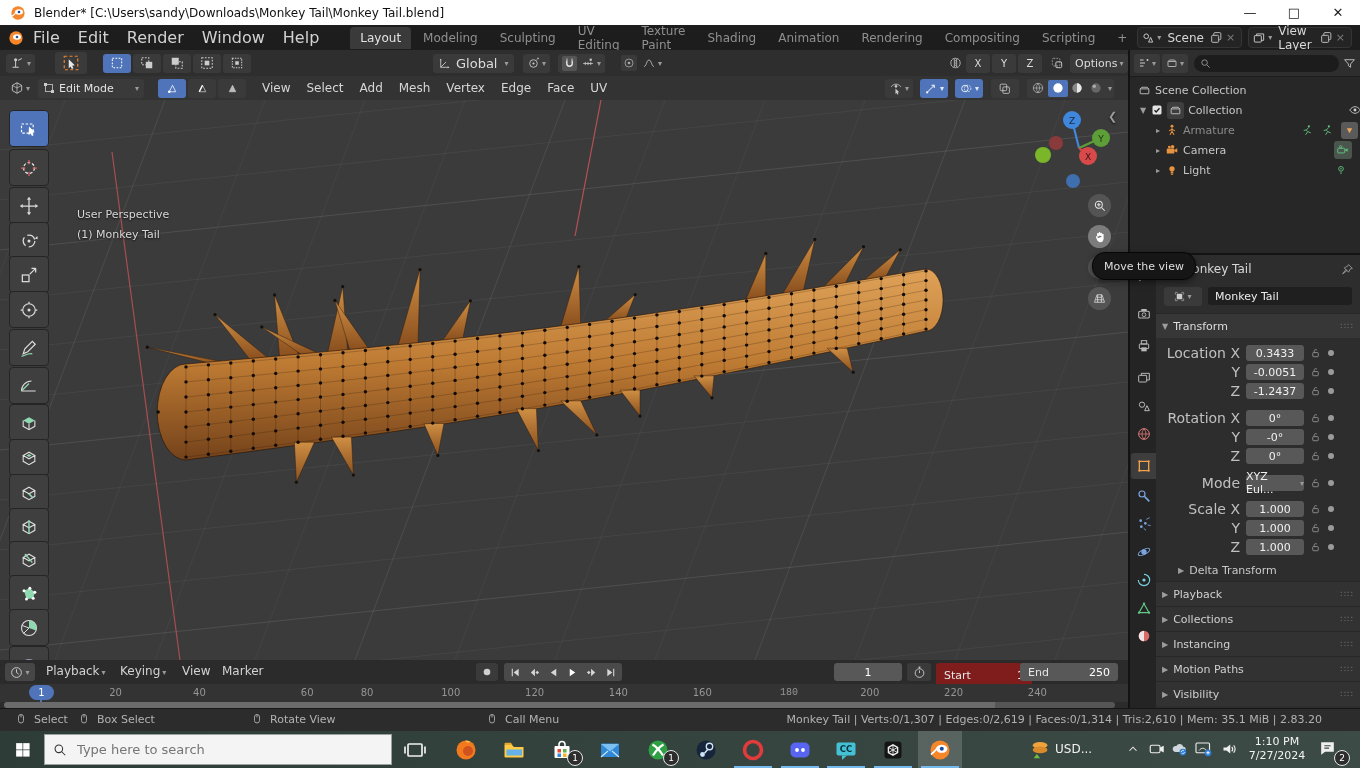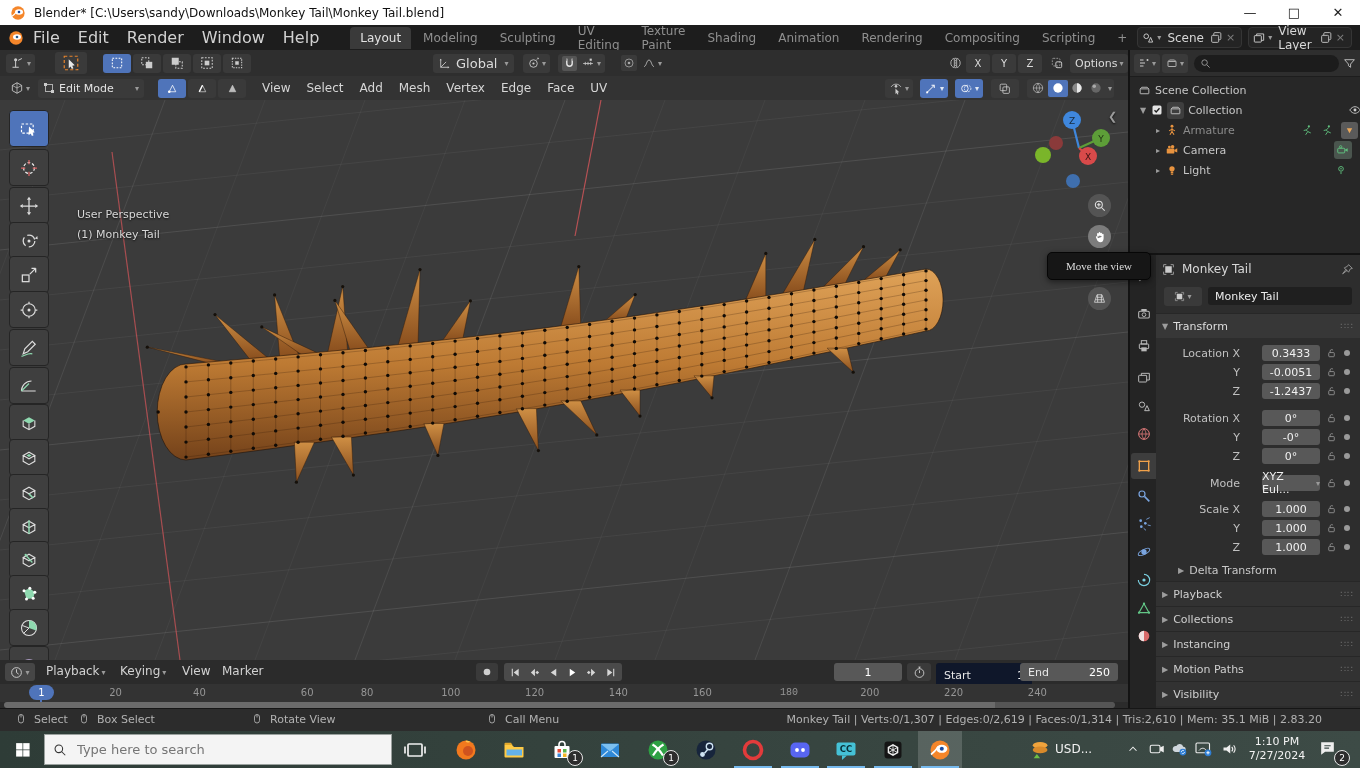--- a/index.html
+++ b/index.html
@@ -26,37 +26,37 @@
   .hbtn.blue{background:#4f74ba;}
   .vmenu{padding:3px 8px;color:#d6d6d6;font-size:12px;}
   .grp{display:inline-flex;align-items:center;background:#3a3a3a;border-radius:3px;height:19px;padding:0 5px;margin-right:6px;}
   
   #viewport{left:0;top:100px;width:1128px;height:560px;background:#3b3b3b;overflow:hidden;}
   .toolbtn{position:absolute;left:9px;width:38px;height:35px;background:#3f3f3f;border:1px solid #252525;border-radius:4px;display:flex;align-items:center;justify-content:center;}
   .toolbtn.active{background:#4f74ba;}
   .ovl{position:absolute;color:#d8d8d8;font-size:11px;text-shadow:0 1px 2px rgba(0,0,0,.8);}
   .navbtn{position:absolute;width:23px;height:23px;border-radius:50%;background:rgba(89,89,89,.85);display:flex;align-items:center;justify-content:center;}
   .navbtn.hot{background:#7c7c7c;}
-  #tooltip{left:1047px;top:252px;width:102px;height:26px;background:#161616;border:1px solid #060606;border-radius:5px;color:#dedede;display:flex;align-items:center;justify-content:center;font-size:11px;z-index:60;box-shadow:0 2px 6px rgba(0,0,0,.5);font-family:Liberation Serif, serif;}
+  #tooltip{left:1092px;top:252px;width:102px;height:26px;background:#161616;border:1px solid #060606;border-radius:13px;color:#dedede;display:flex;align-items:center;justify-content:center;font-size:11px;z-index:60;box-shadow:0 2px 6px rgba(0,0,0,.5);}
   
   #rightpanel{left:1128px;top:50px;width:232px;height:658px;background:#2d2d2d;border-left:2px solid #131313;box-sizing:border-box;}
   #outliner{position:absolute;left:0;top:0;width:230px;height:203px;background:#272727;}
   #outl-head{height:26px;background:#2e2e2e;border-bottom:1px solid #1d1d1d;display:flex;align-items:center;padding:0 4px;}
   .searchpill{background:#1c1c1c;border-radius:10px;height:17px;flex:1;display:flex;align-items:center;padding:0 6px;margin:0 4px;}
   .orow{position:absolute;left:0;width:230px;height:20px;display:flex;align-items:center;font-size:11px;color:#c6c6c6;}
   .orow .nm{margin-left:4px;}
   .dim{color:#8b8b8b;}
   .eyebtn{position:absolute;right:8px;}
   #props{position:absolute;left:0;top:203px;width:230px;height:455px;background:#2d2d2d;border-top:2px solid #131313;box-sizing:border-box;}
   #ptabs{position:absolute;left:0;top:0;width:26px;height:455px;background:#242424;}
   .ptab{position:absolute;left:1px;width:25px;height:26px;display:flex;align-items:center;justify-content:center;border-radius:3px 0 0 3px;}
   .ptab.active{background:#3d3d3d;}
   #pcontent{position:absolute;left:26px;top:0;width:204px;height:455px;overflow:hidden;}
   .prow{display:flex;align-items:center;height:18px;margin:1px 0;}
-  .plabel{width:84px;text-align:right;color:#c0c0c0;padding-right:22px;font-size:11px;}
+  .plabel{width:84px;text-align:right;color:#c0c0c0;padding-right:6px;font-size:14px;}
   .pfield{width:58px;height:16px;background:#585858;border-radius:3px;color:#f0f0f0;display:flex;align-items:center;justify-content:center;font-size:11px;}
   .sect{height:24px;display:flex;align-items:center;background:#323232;border-top:1px solid #272727;color:#cfcfcf;padding-left:6px;}
   .tri{color:#9d9d9d;font-size:8px;margin-right:5px;}
   .dots{margin-left:auto;margin-right:6px;color:#6f6f6f;font-size:9px;letter-spacing:1px;}
   
   #timeline{left:0;top:660px;width:1128px;height:48px;background:#2b2b2b;}
   #tl-head{position:absolute;left:0;top:0;width:1128px;height:24px;border-bottom:1px solid #1f1f1f;}
   .tmenu{position:absolute;top:4px;color:#d2d2d2;font-size:12px;}
   .tbtn{position:absolute;top:3px;height:18px;background:#464646;border-radius:3px;display:flex;align-items:center;justify-content:center;}
   #ruler{position:absolute;left:0;top:24px;width:1128px;height:18px;background:#333333;}
@@ -1378,21 +1378,21 @@
             </svg>
           </span>
       </span>
       <span class="tbtn" style="left:834px;width:68px;background:#585858;color:#fff;font-size:11px">1</span>
       <span class="tbtn" style="left:907px;width:24px;background:#3a3a3a">
           <svg width="13" height="13" viewBox="0 0 24 24">
             <circle cx="12" cy="13" r="8" stroke="#ccc" stroke-width="1.7" fill="none"></circle>
             <path d="M12 13V8M10 2h4M12 2v3" stroke="#ccc" stroke-width="1.7"></path>
           </svg>
         </span>
-      <span class="tbtn" style="left:936px;width:80px;background:#0f172a;justify-content:space-between;padding:3px 8px">
+      <span class="tbtn" style="left:936px;width:80px;background:#7f1d1d;justify-content:space-between;padding:3px 8px">
           <span style="color:#e6e6e6">Start</span>
           <span style="color:#fff">1</span>
         </span>
       <span class="tbtn" style="left:1020px;width:82px;background:#585858;justify-content:space-between;padding:0 8px">
           <span style="color:#e6e6e6">End</span>
           <span style="color:#fff">250</span>
         </span>
     </div>
     <div id="ruler">
       <div id="cfpill">1</div>

